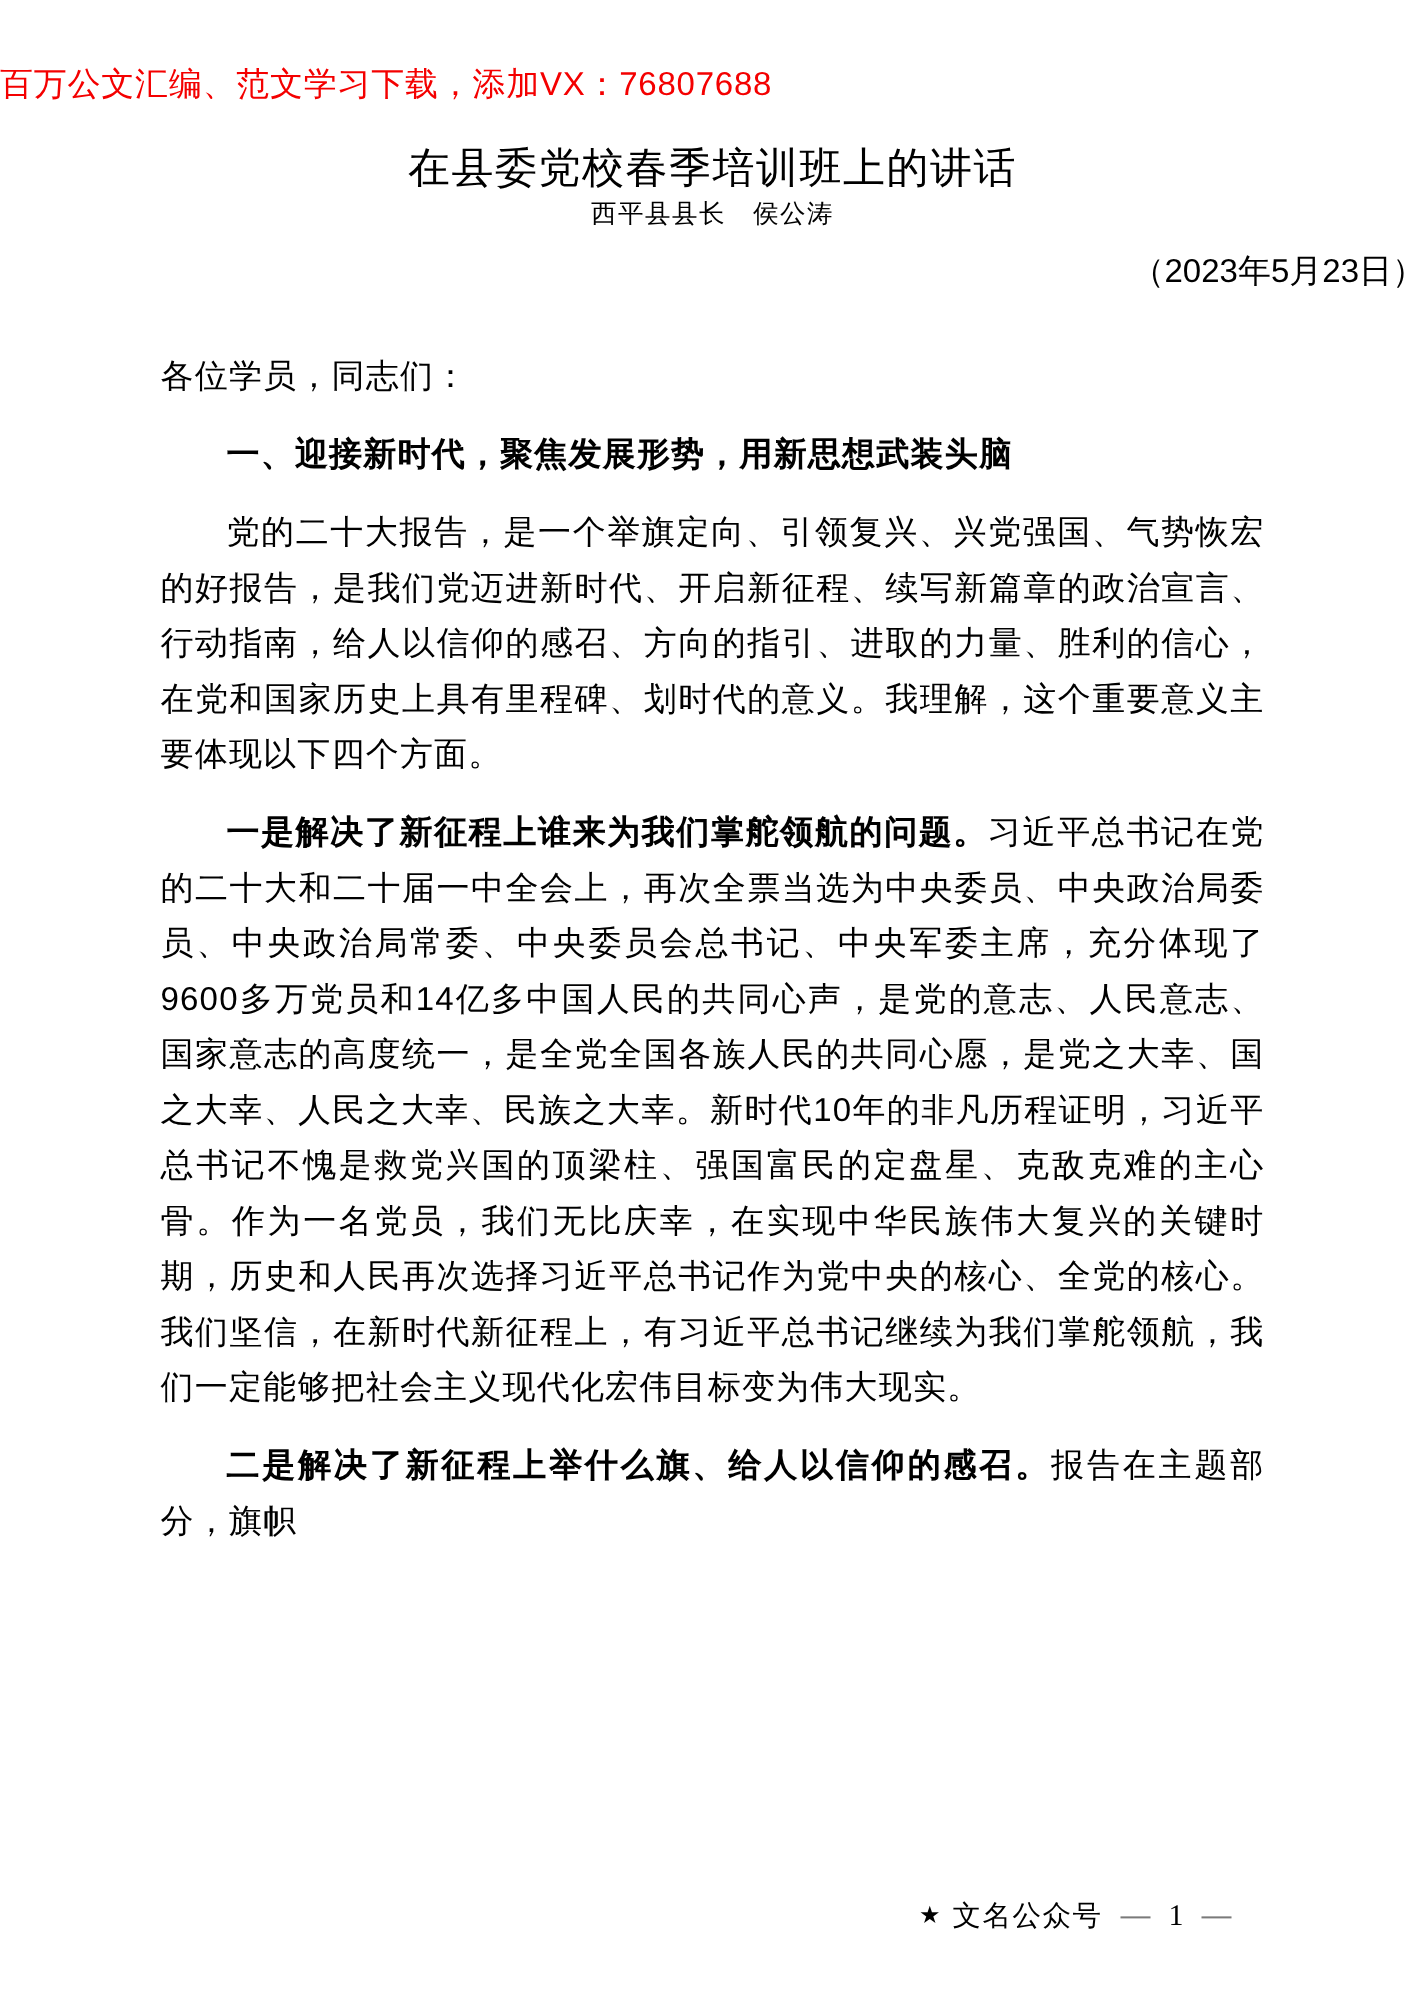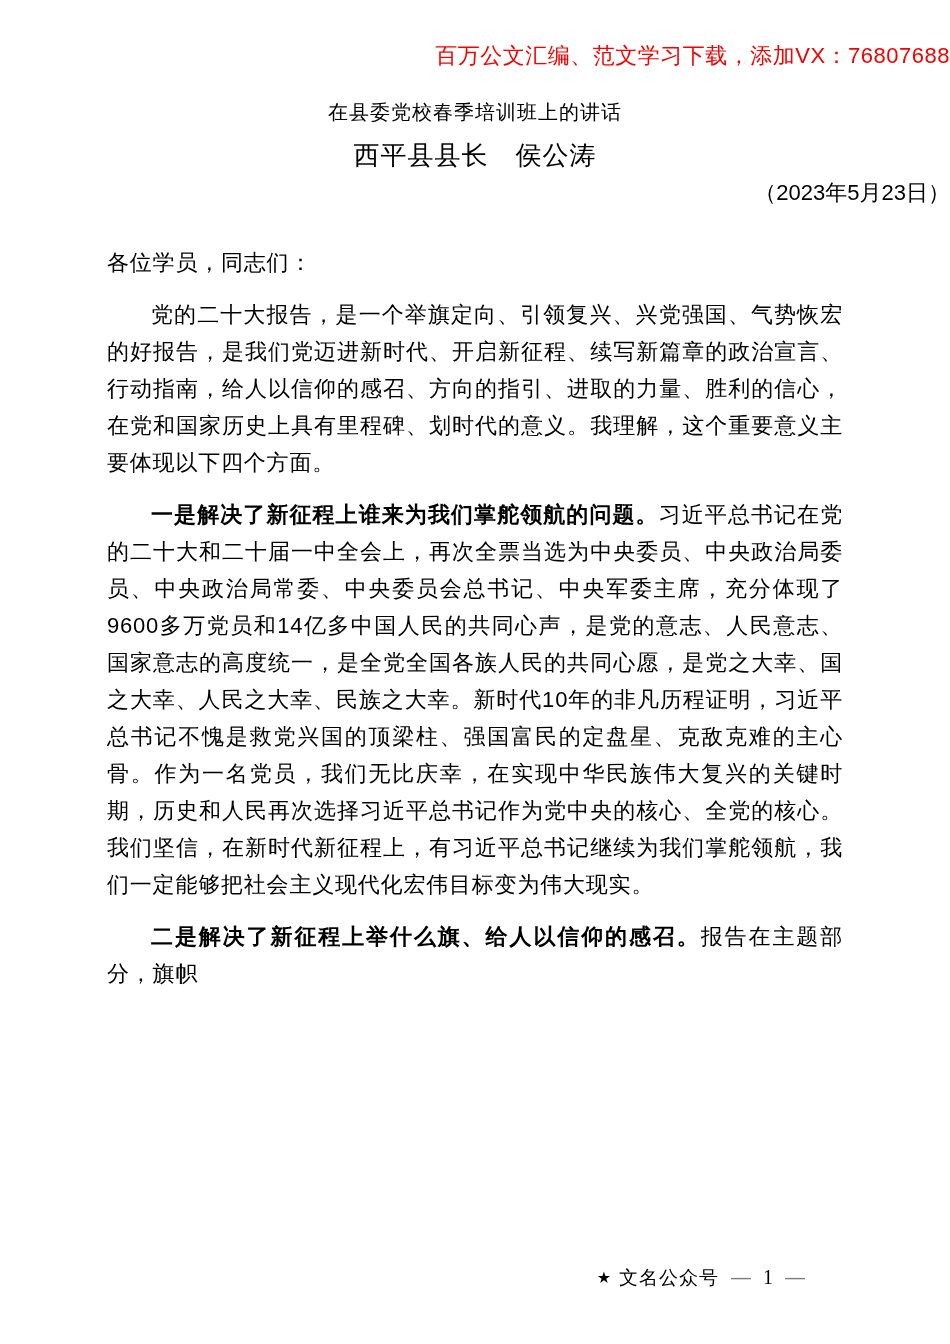--- a/index.html
+++ b/index.html
@@ -15,37 +15,36 @@
     overflow: hidden;
     position: relative;
   }
   .page {
     width: 950px;
     height: 1344px;
     position: relative;
   }
   .notice {
     padding-top: 42px;
-    text-align: right;
+    text-align: left;
     font-size: 22px;
     line-height: 28px;
     letter-spacing: 0.5px;
     color: #f40000;
   }
   .doc-title {
     margin-top: 26px;
     text-align: center;
-    font-size: 20px;
+    font-size: 28px;
     line-height: 32px;
     letter-spacing: 1px;
   }
   .doc-speaker {
-    margin-top: 12px;
     text-align: center;
-    font-size: 26px;
+    font-size: 17px;
     line-height: 30px;
     letter-spacing: 1px;
   }
   .doc-date {
     margin-top: 8px;
     text-align: right;
     font-size: 22px;
     line-height: 30px;
   }
   .content {
@@ -70,21 +69,21 @@
   }
   .content p.point2 {
     margin-top: 6px;
   }
   .content strong {
     font-weight: bold;
   }
   .footer {
     position: absolute;
     top: 1262px;
-    left: 0;
+    left: 16px;
     width: 817px;
     text-align: right;
     font-size: 19px;
     line-height: 30px;
     white-space: nowrap;
   }
   .footer .star {
     font-size: 16px;
     vertical-align: 1px;
     margin-right: 8px;
@@ -113,20 +112,21 @@
 
   <div class="doc-speaker">西平县县长　侯公涛</div>
 
   <div class="doc-date">（2023年5月23日）</div>
 
   <div class="content">
 
     <p class="salutation">各位学员，同志们：</p>
 
 
+    <p class="heading">一、迎接新时代，聚焦发展形势，用新思想武装头脑</p>
 
     <p>党的二十大报告，是一个举旗定向、引领复兴、兴党强国、气势恢宏的好报告，是我们党迈进新时代、开启新征程、续写新篇章的政治宣言、行动指南，给人以信仰的感召、方向的指引、进取的力量、胜利的信心，在党和国家历史上具有里程碑、划时代的意义。我理解，这个重要意义主要体现以下四个方面。</p>
 
     <p><strong>一是解决了新征程上谁来为我们掌舵领航的问题。</strong><span>习近平总书记在党的二十大和二十届一中全会上，再次全票当选为中央委员、中央政治局委员、中央政治局常委、中央委员会总书记、中央军委主席，充分体现了9600多万党员和14亿多中国人民的共同心声，是党的意志、人民意志、国家意志的高度统一，是全党全国各族人民的共同心愿，是党之大幸、国之大幸、人民之大幸、民族之大幸。新时代10年的非凡历程证明，习近平总书记不愧是救党兴国的顶梁柱、强国富民的定盘星、克敌克难的主心骨。作为一名党员，我们无比庆幸，在实现中华民族伟大复兴的关键时期，历史和人民再次选择习近平总书记作为党中央的核心、全党的核心。我们坚信，在新时代新征程上，有习近平总书记继续为我们掌舵领航，我们一定能够把社会主义现代化宏伟目标变为伟大现实。</span></p>
 
     <p class="point2"><strong>二是解决了新征程上举什么旗、给人以信仰的感召。</strong><span>报告在主题部分，旗帜</span></p>
 
   </div>
 
   <div class="footer">

